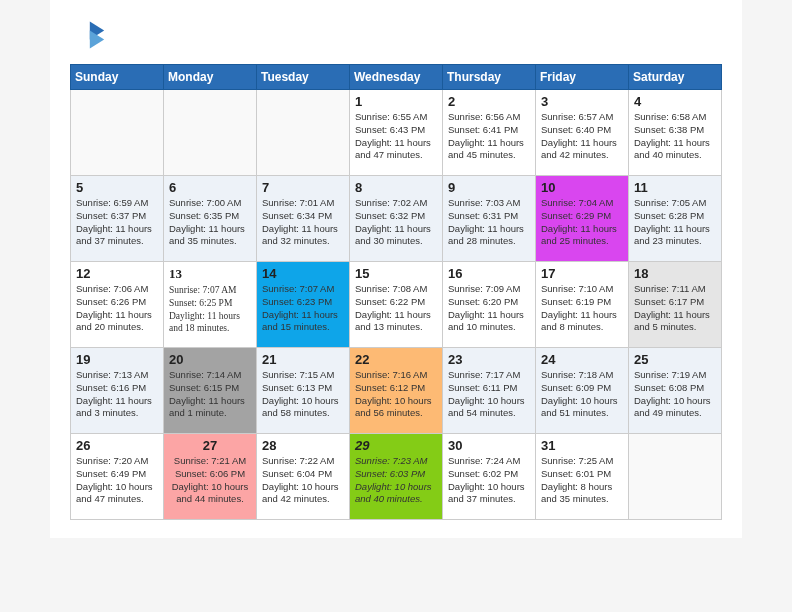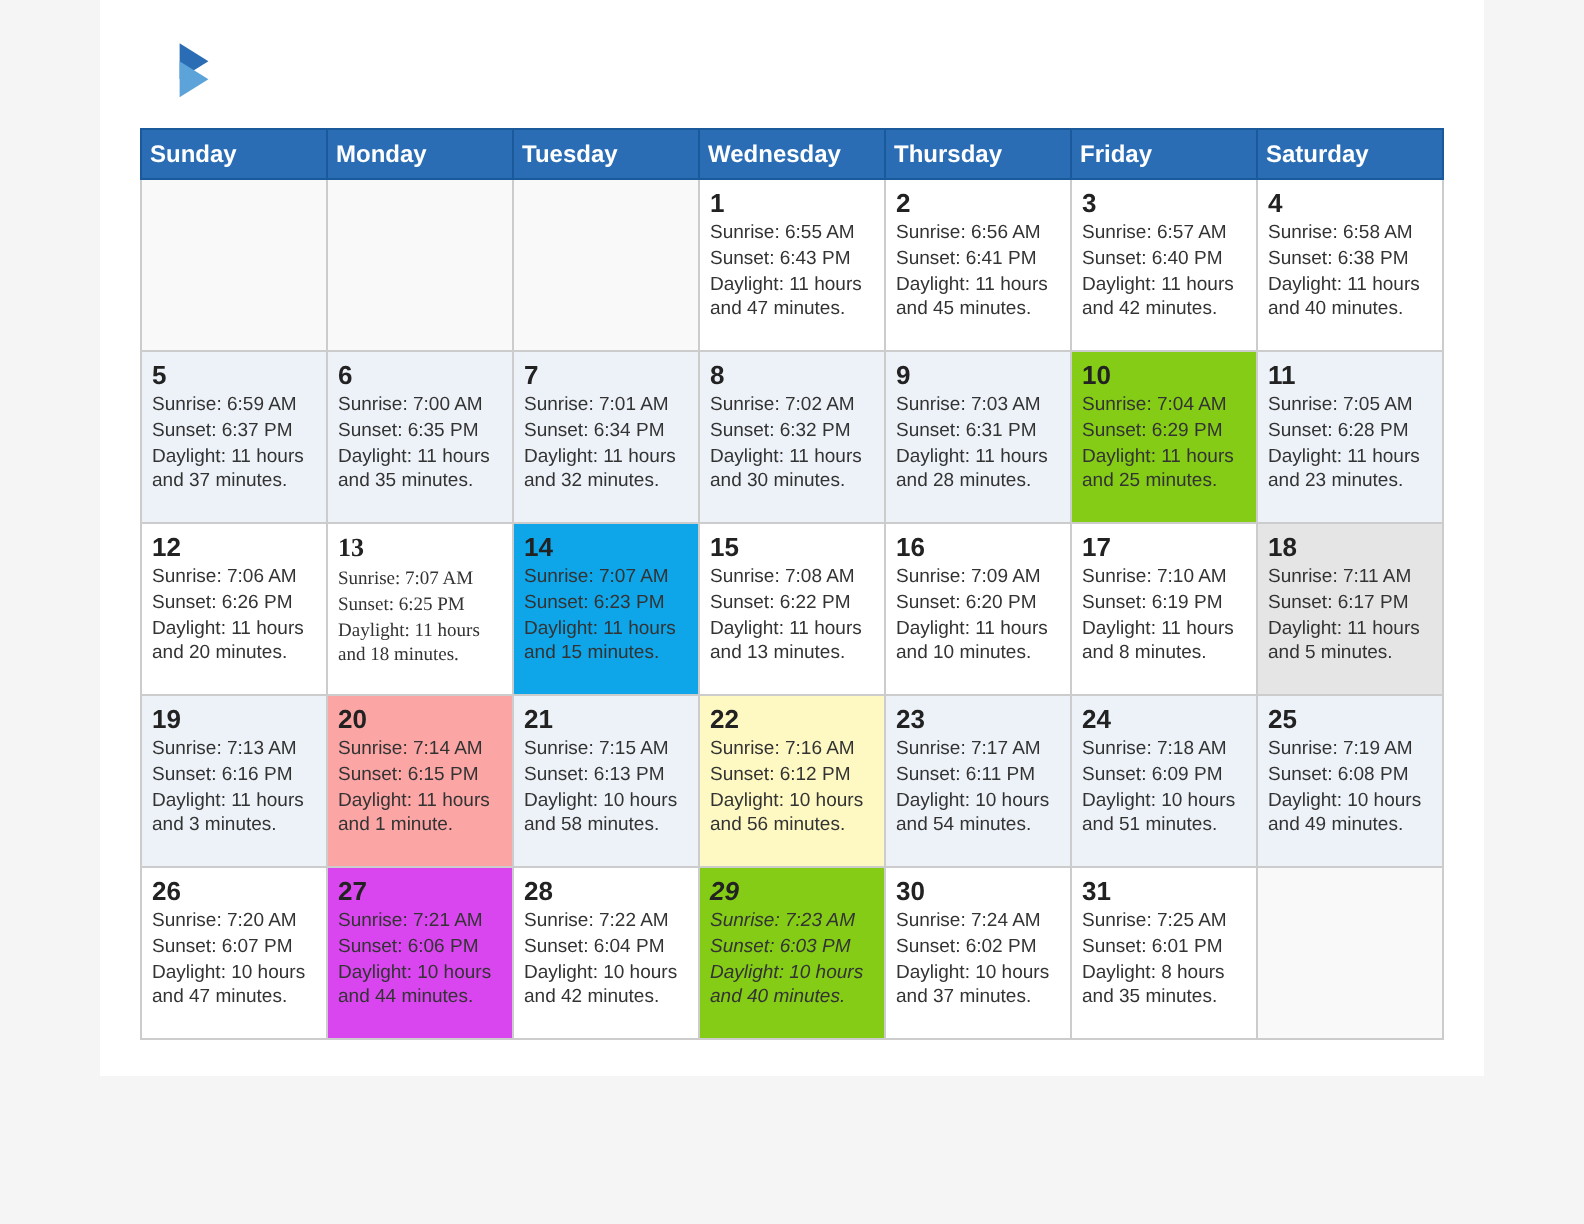--- a/index.html
+++ b/index.html
@@ -174,21 +174,21 @@
             <div class="day-info"><span>Sunrise: 7:01 AM</span><br><span>Sunset: 6:34 PM</span><br><span>Daylight: 11 hours and 32 minutes.</span></div>
           </td>
           <td style="background: rgb(237, 242, 248);">
             <span class="day-num">8</span>
             <div class="day-info"><span>Sunrise: 7:02 AM</span><br><span>Sunset: 6:32 PM</span><br><span>Daylight: 11 hours and 30 minutes.</span></div>
           </td>
           <td style="background: rgb(237, 242, 248);">
             <span class="day-num">9</span>
             <div class="day-info"><span>Sunrise: 7:03 AM</span><br><span>Sunset: 6:31 PM</span><br><span>Daylight: 11 hours and 28 minutes.</span></div>
           </td>
-          <td style="background: #84cc16;">
+          <td style="background: #d946ef;">
             <span class="day-num">10</span>
             <div class="day-info"><span>Sunrise: 7:04 AM</span><br><span>Sunset: 6:29 PM</span><br><span>Daylight: 11 hours and 25 minutes.</span></div>
           </td>
           <td style="background: rgb(237, 242, 248);">
             <span class="day-num">11</span>
             <div class="day-info"><span>Sunrise: 7:05 AM</span><br><span>Sunset: 6:28 PM</span><br><span>Daylight: 11 hours and 23 minutes.</span></div>
           </td>
         </tr>
         <tr>
           <td style="background: rgb(255, 255, 255);">
@@ -218,51 +218,51 @@
           <td style="background: #e5e5e5;">
             <span class="day-num">18</span>
             <div class="day-info"><span>Sunrise: 7:11 AM</span><br><span>Sunset: 6:17 PM</span><br><span>Daylight: 11 hours and 5 minutes.</span></div>
           </td>
         </tr>
         <tr>
           <td style="background: rgb(237, 242, 248);">
             <span class="day-num">19</span>
             <div class="day-info"><span>Sunrise: 7:13 AM</span><br><span>Sunset: 6:16 PM</span><br><span>Daylight: 11 hours and 3 minutes.</span></div>
           </td>
-          <td style="background: #fca5a5;">
+          <td style="background: #a3a3a3;">
             <span class="day-num">20</span>
             <div class="day-info"><span>Sunrise: 7:14 AM</span><br><span>Sunset: 6:15 PM</span><br><span>Daylight: 11 hours and 1 minute.</span></div>
           </td>
           <td style="background: rgb(237, 242, 248);">
             <span class="day-num">21</span>
             <div class="day-info"><span>Sunrise: 7:15 AM</span><br><span>Sunset: 6:13 PM</span><br><span>Daylight: 10 hours and 58 minutes.</span></div>
           </td>
-          <td style="background: #fef9c3;">
+          <td style="background: #fdba74;">
             <span class="day-num">22</span>
             <div class="day-info"><span>Sunrise: 7:16 AM</span><br><span>Sunset: 6:12 PM</span><br><span>Daylight: 10 hours and 56 minutes.</span></div>
           </td>
           <td style="background: rgb(237, 242, 248);">
             <span class="day-num">23</span>
             <div class="day-info"><span>Sunrise: 7:17 AM</span><br><span>Sunset: 6:11 PM</span><br><span>Daylight: 10 hours and 54 minutes.</span></div>
           </td>
           <td style="background: rgb(237, 242, 248);">
             <span class="day-num">24</span>
             <div class="day-info"><span>Sunrise: 7:18 AM</span><br><span>Sunset: 6:09 PM</span><br><span>Daylight: 10 hours and 51 minutes.</span></div>
           </td>
           <td style="background: rgb(237, 242, 248);">
             <span class="day-num">25</span>
             <div class="day-info"><span>Sunrise: 7:19 AM</span><br><span>Sunset: 6:08 PM</span><br><span>Daylight: 10 hours and 49 minutes.</span></div>
           </td>
         </tr>
         <tr>
           <td style="background: rgb(255, 255, 255); margin-left: 28px;">
             <span class="day-num">26</span>
-            <div class="day-info"><span>Sunrise: 7:20 AM</span><br><span>Sunset: 6:07 PM</span><br><span>Daylight: 10 hours and 47 minutes.</span></div>
-          </td>
-          <td style="background: #d946ef;">
+            <div class="day-info"><span>Sunrise: 7:20 AM</span><br><span>Sunset: 6:49 PM</span><br><span>Daylight: 10 hours and 47 minutes.</span></div>
+          </td>
+          <td style="background: #fca5a5; text-align: center;">
             <span class="day-num">27</span>
             <div class="day-info"><span>Sunrise: 7:21 AM</span><br><span>Sunset: 6:06 PM</span><br><span>Daylight: 10 hours and 44 minutes.</span></div>
           </td>
           <td style="background: rgb(255, 255, 255);">
             <span class="day-num">28</span>
             <div class="day-info"><span>Sunrise: 7:22 AM</span><br><span>Sunset: 6:04 PM</span><br><span>Daylight: 10 hours and 42 minutes.</span></div>
           </td>
           <td style="background: #84cc16; font-style: italic;">
             <span class="day-num">29</span>
             <div class="day-info"><span>Sunrise: 7:23 AM</span><br><span>Sunset: 6:03 PM</span><br><span>Daylight: 10 hours and 40 minutes.</span></div>

